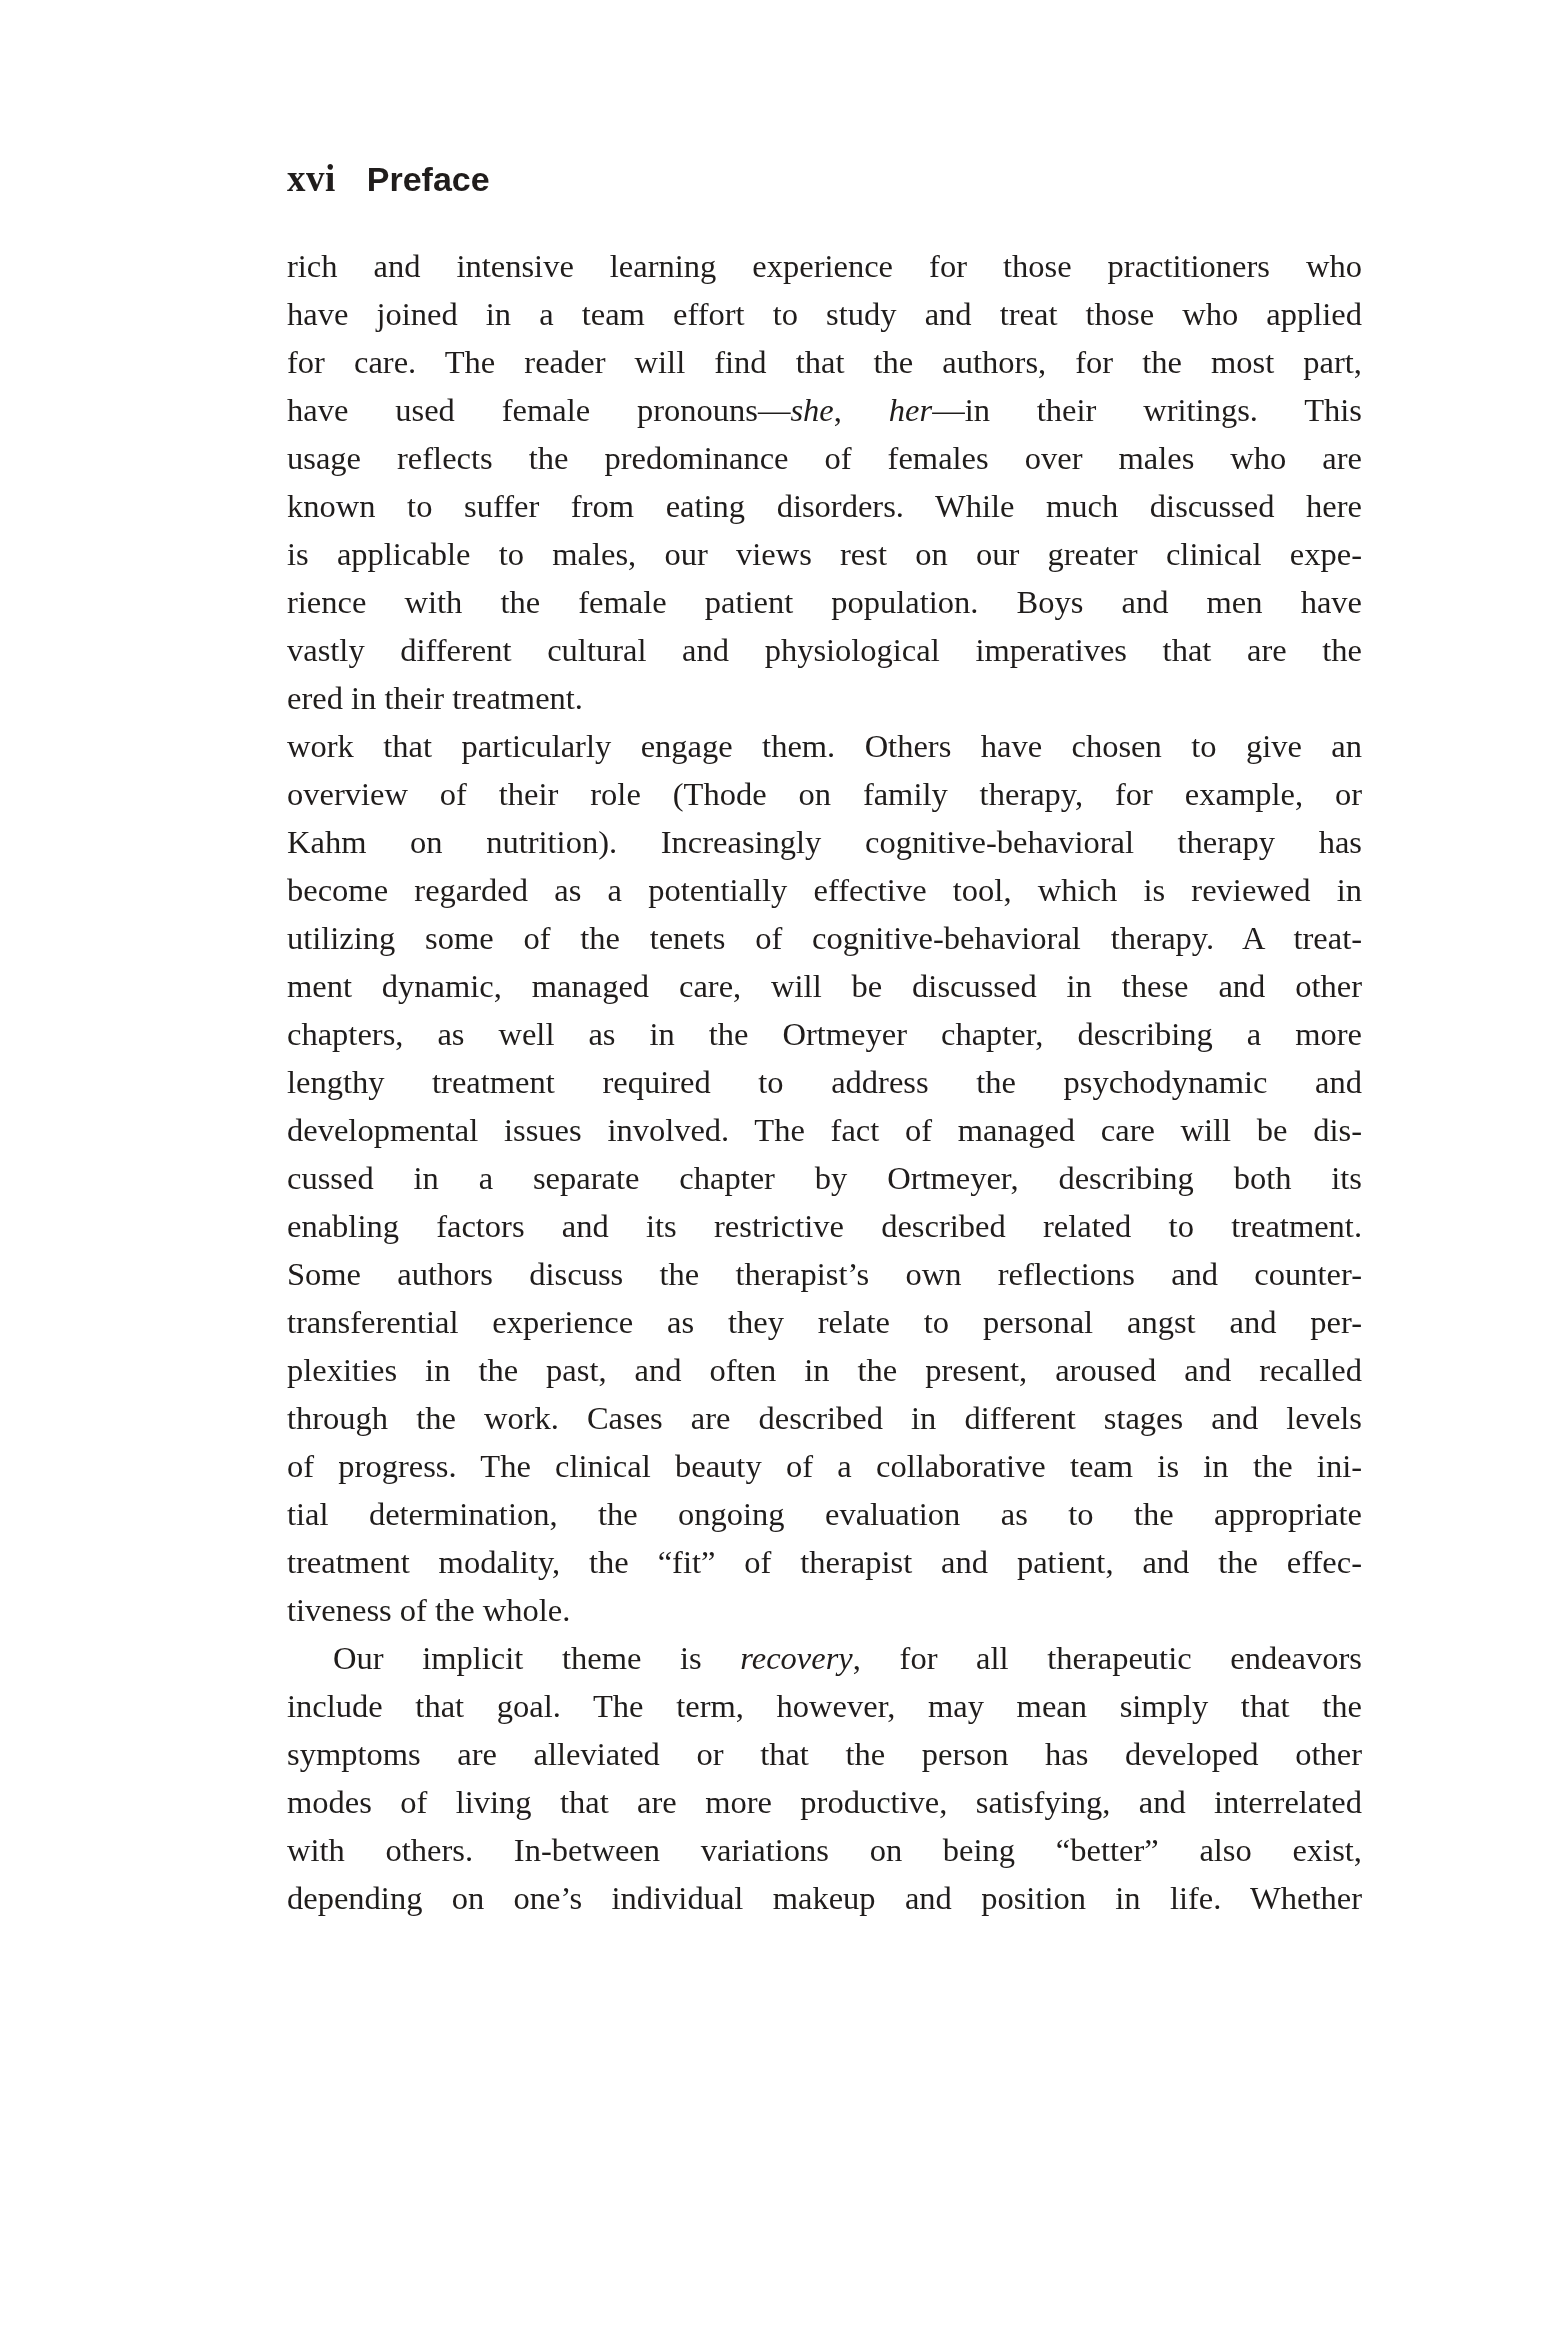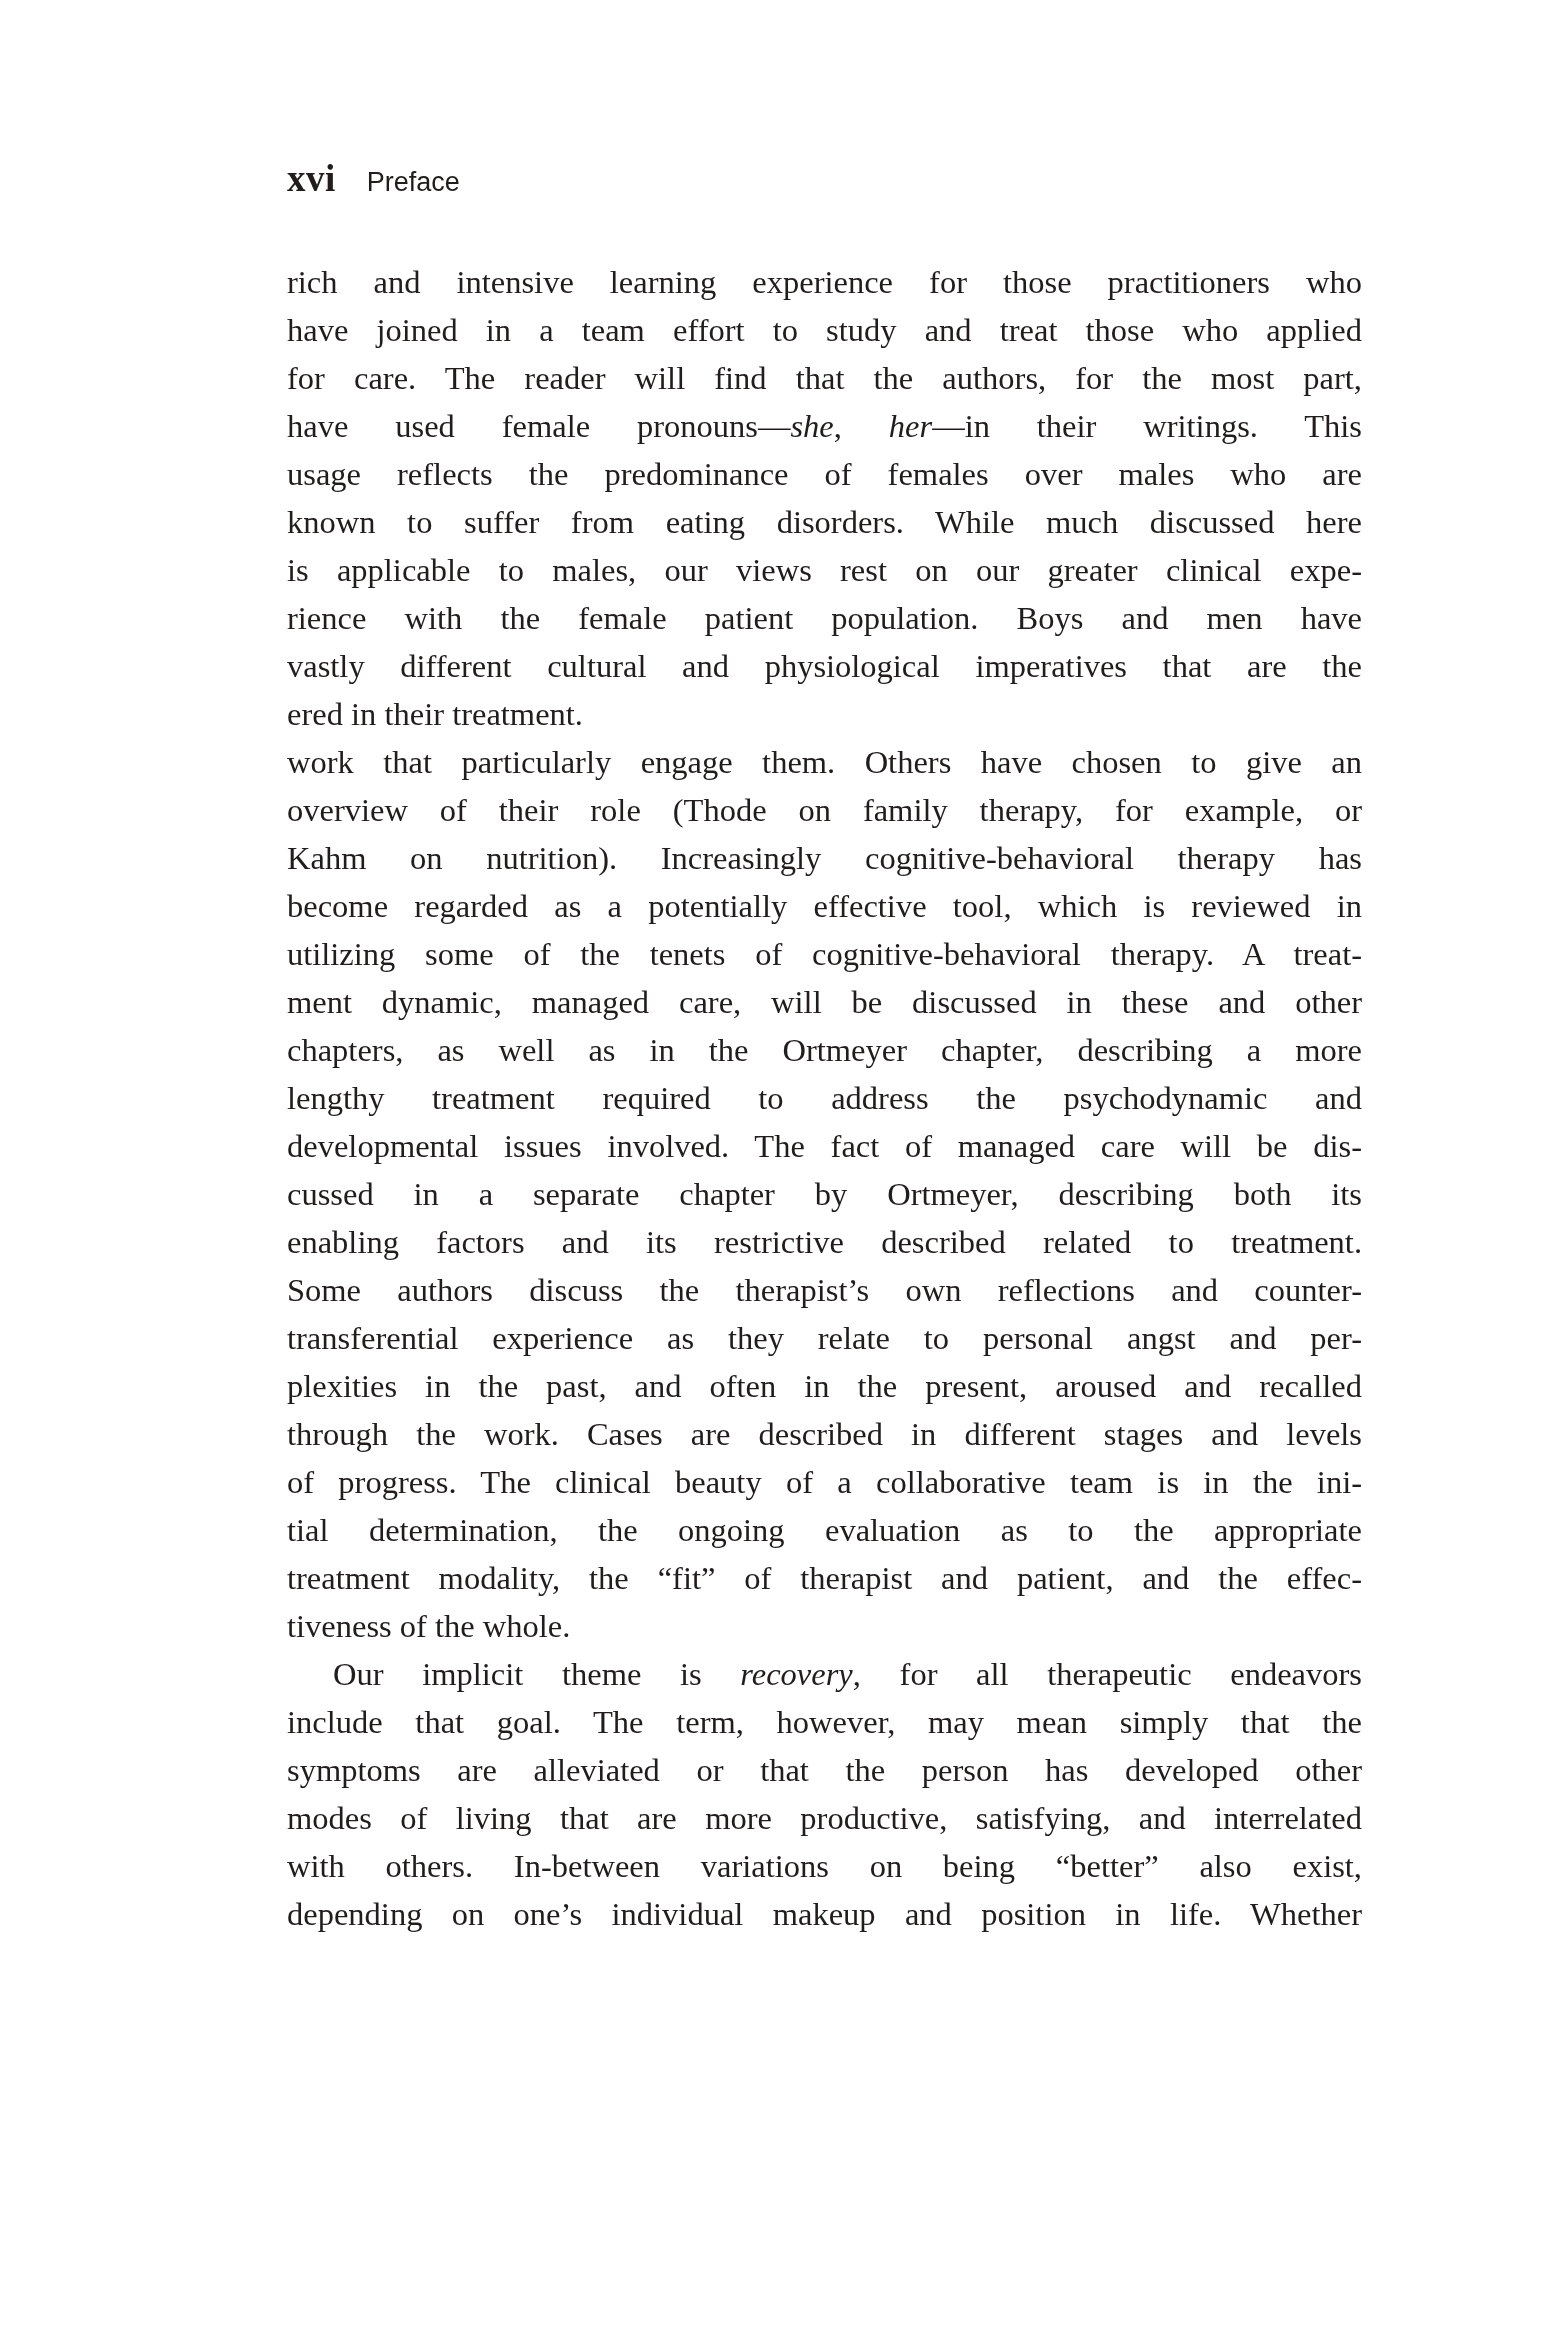--- a/index.html
+++ b/index.html
@@ -22,27 +22,27 @@
     white-space: nowrap;
   }
   .folio {
     font-family: "Liberation Serif", serif;
     font-size: 37px;
     font-weight: 600;
     letter-spacing: 0.5px;
   }
   .head-title {
     font-family: "Liberation Sans", sans-serif;
-    font-size: 27px;
-    font-weight: 400;
+    font-size: 34px;
+    font-weight: 700;
   }
   .body-text {
     position: absolute;
     left: 287px;
-    top: 258px;
+    top: 242px;
     width: 1075px;
     font-size: 32.5px;
     line-height: 48px;
   }
   .line {
     text-align: justify;
     text-align-last: justify;
     height: 48px;
     white-space: normal;
   }

